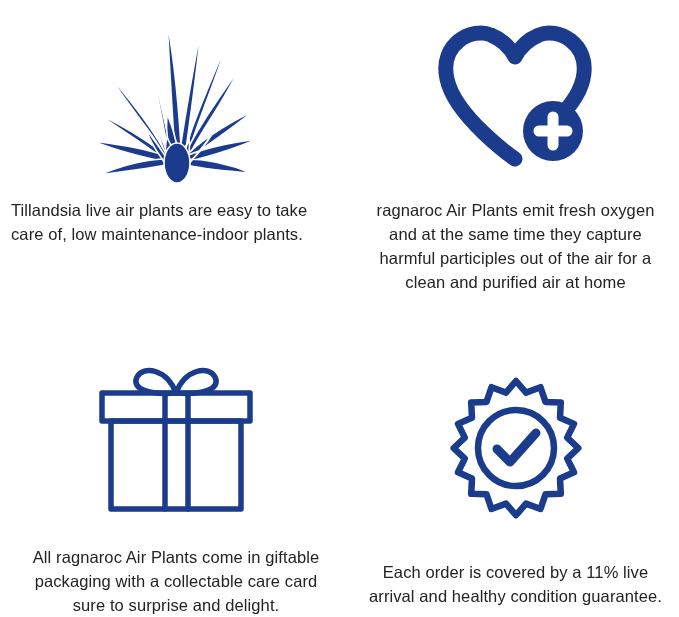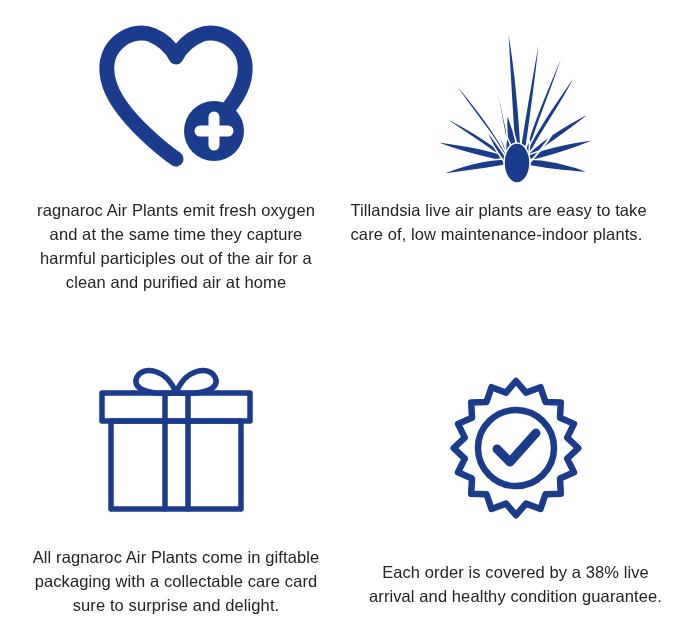--- a/index.html
+++ b/index.html
@@ -84,34 +84,20 @@
   }
 
   svg { display: block; }
 </style>
 </head>
 <body>
 
 <div class="page">
   <div class="grid">
 
-    <div class="cell cell-heart">
-      <div class="icon-wrap">
-        <svg width="165" height="150" viewBox="0 0 165 150" aria-hidden="true">
-          <path d="M82 136 C82 136 22 94 14 56 C6 20 40 4 58 12 C70 17 78 26 82 34 C86 26 94 17 106 12 C124 4 158 20 150 56 C146 74 130 92 114 106" fill="none" stroke="#1B3C8C" stroke-width="15" stroke-linecap="round" stroke-linejoin="round"></path>
-          <circle cx="120" cy="108" r="30" fill="#1B3C8C"></circle>
-          <path d="M120 94 L120 122 M106 108 L134 108" fill="none" stroke="#ffffff" stroke-width="11" stroke-linecap="round"></path>
-        </svg>
-      </div>
-      <div class="caption">ragnaroc Air Plants emit fresh oxygen
-and at the same time they capture
-harmful participles out of the air for a
-clean and purified air at home</div>
-    </div>
-
     <div class="cell cell-plant">
       <div class="icon-wrap">
         <svg width="190" height="170" viewBox="0 0 190 170" aria-hidden="true">
           <g fill="#1B3C8C" stroke="#ffffff" stroke-width="1.6" stroke-linejoin="round">
 
             <path d="M95 152 C92 120 90 78 86 8 C95 56 99 110 101 152 Z"></path>
             <path d="M97 152 C101 118 108 80 120 14 C116 62 108 112 103 152 Z"></path>
             <path d="M93 152 C86 118 78 82 64 20 C72 66 84 114 89 152 Z"></path>
             <path d="M100 150 C108 120 122 86 146 30 C132 76 112 118 105 150 Z"></path>
             <path d="M90 150 C80 120 64 88 40 36 C58 80 80 120 86 150 Z"></path>
@@ -132,20 +118,34 @@
             <path d="M99 159 C112 146 124 134 133 118 C122 136 108 149 102 159 Z"></path>
 
             <path d="M95 164 C86 156 82 140 86 124 C92 136 97 148 99 164 Z"></path>
             <path d="M96 164 C105 156 110 142 108 126 C103 140 99 150 97 164 Z"></path>
             <ellipse cx="96" cy="150" rx="13" ry="20"></ellipse>
           </g>
         </svg>
       </div>
       <div class="caption">Tillandsia live air plants are easy to take
 care of, low maintenance-indoor plants.</div>
+    </div>
+
+    <div class="cell cell-heart">
+      <div class="icon-wrap">
+        <svg width="165" height="150" viewBox="0 0 165 150" aria-hidden="true">
+          <path d="M82 136 C82 136 22 94 14 56 C6 20 40 4 58 12 C70 17 78 26 82 34 C86 26 94 17 106 12 C124 4 158 20 150 56 C146 74 130 92 114 106" fill="none" stroke="#1B3C8C" stroke-width="15" stroke-linecap="round" stroke-linejoin="round"></path>
+          <circle cx="120" cy="108" r="30" fill="#1B3C8C"></circle>
+          <path d="M120 94 L120 122 M106 108 L134 108" fill="none" stroke="#ffffff" stroke-width="11" stroke-linecap="round"></path>
+        </svg>
+      </div>
+      <div class="caption">ragnaroc Air Plants emit fresh oxygen
+and at the same time they capture
+harmful participles out of the air for a
+clean and purified air at home</div>
     </div>
 
     <div class="cell cell-gift">
       <div class="icon-wrap">
         <svg width="175" height="160" viewBox="0 0 175 160" aria-hidden="true">
           <g fill="none" stroke="#1B3C8C" stroke-width="5.5" stroke-linejoin="round" stroke-linecap="round">
 
             <path d="M87 34 C78 10 54 6 48 18 C42 30 60 36 87 34 Z"></path>
             <path d="M87 34 C96 10 120 6 126 18 C132 30 114 36 87 34 Z"></path>
 
@@ -169,18 +169,18 @@
           <g fill="none" stroke="#1B3C8C" stroke-width="6.5" stroke-linejoin="round" stroke-linecap="round">
 
             <polygon points="80,8 90.0,19.6 104.5,14.2 109.5,28.9 124.8,29.4 124.0,44.7 138.0,50.9 131.2,64.6 142.3,75.1 131.2,85.6 138.0,99.3 124.0,105.5 124.8,120.8 109.5,121.3 104.5,136.0 90.0,130.6 80,142.2 70.0,130.6 55.5,136.0 50.5,121.3 35.2,120.8 36.0,105.5 22.0,99.3 28.8,85.6 17.7,75.1 28.8,64.6 22.0,50.9 36.0,44.7 35.2,29.4 50.5,28.9 55.5,14.2 70.0,19.6"></polygon>
 
             <circle cx="80" cy="75" r="38"></circle>
 
             <path d="M61 76 L74 89 L100 60" stroke-width="9"></path>
           </g>
         </svg>
       </div>
-      <div class="caption">Each order is covered by a 38% live
+      <div class="caption">Each order is covered by a 11% live
 arrival and healthy condition guarantee.</div>
     </div>
 
   </div>
 </div>
 
 </body></html>

